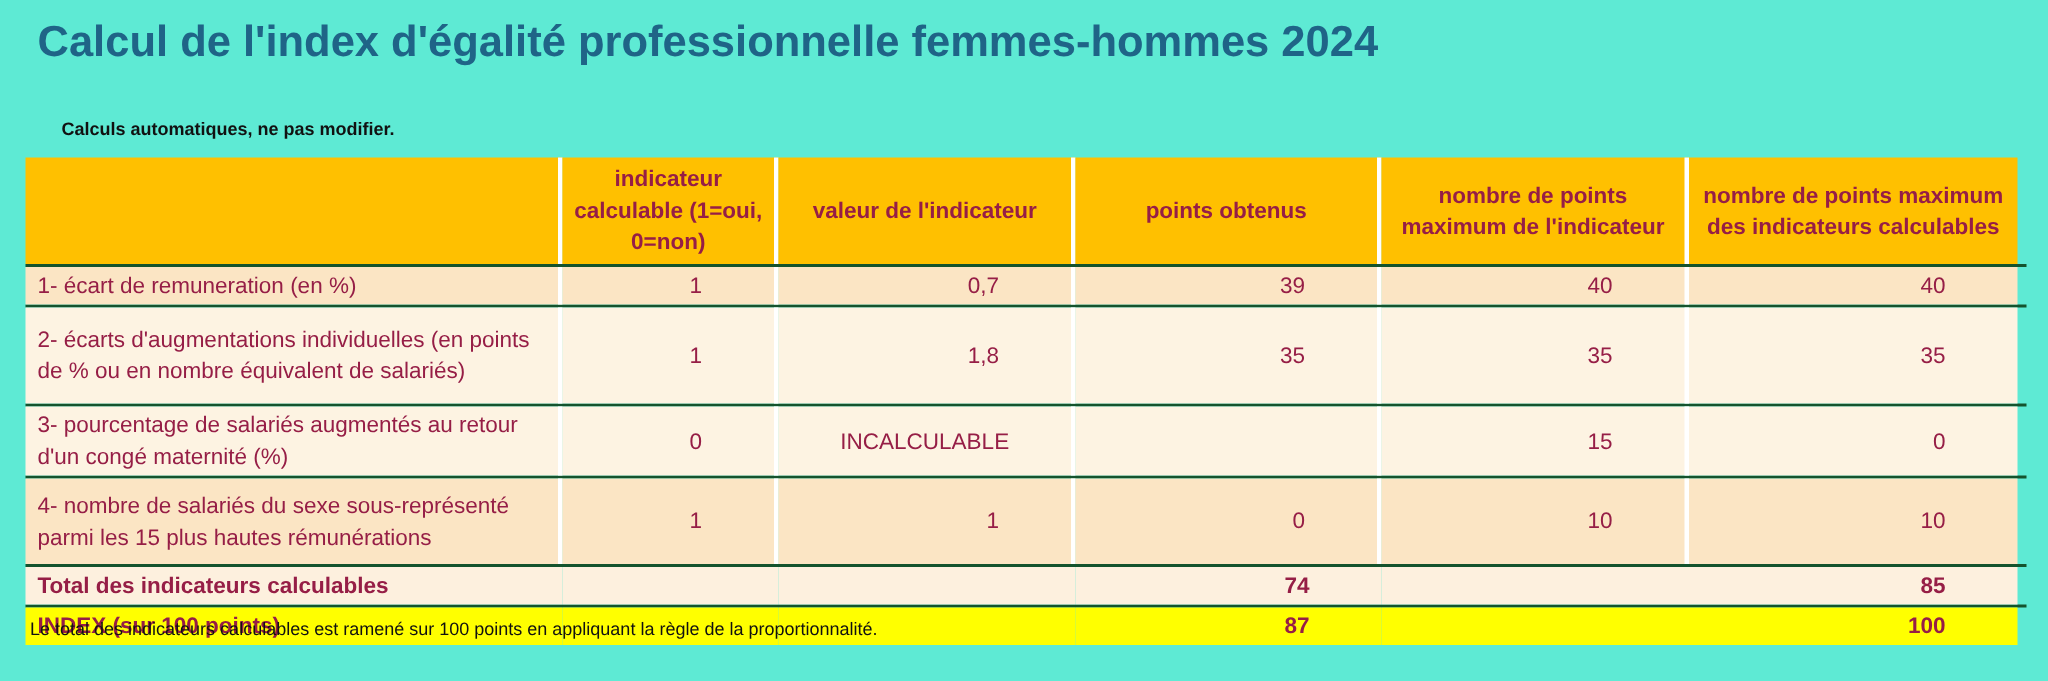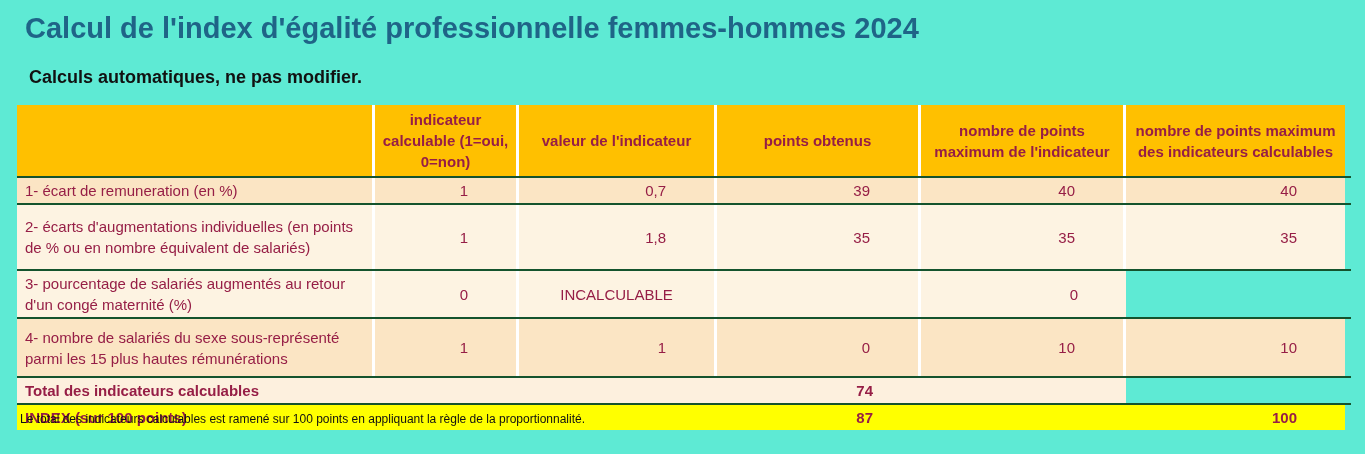--- a/index.html
+++ b/index.html
@@ -9,22 +9,22 @@
     -webkit-font-smoothing:antialiased;
   }
   .page{position:relative;width:1365px;height:454px;background:#5eead4;}
 
   .page-title{
     margin:0;padding:12px 0 0 25px;
     font-size:29px;font-weight:bold;color:#1F6487;
     letter-spacing:0px;
   }
   .subtitle{
-    margin:4px;padding:18px 0 0 25px;
-    font-size:18px;font-weight:bold;color:#111;
+    margin:16px;padding:18px 0 0 25px;
+    font-size:12px;font-weight:bold;color:#111;
   }
 
   .tbl{
     position:absolute;left:17px;top:105px;width:1334px;
     font-size:15px;color:#961E46;
   }
   .row{
     display:grid;
     grid-template-columns:358px 144px 198px 204px 205px 219px;
     border-top:2px solid #14532d;
@@ -103,38 +103,40 @@
       <div class="cell num">35</div>
       <div class="cell num">35</div>
       <div class="cell num">35</div>
     </div>
 
     <div class="row shade-light r3">
       <div class="cell lbl">3- pourcentage de salariés augmentés au retour d'un congé maternité (%)</div>
       <div class="cell num">0</div>
       <div class="cell ctr">INCALCULABLE</div>
       <div class="cell num"></div>
+      <div class="cell num">15</div>
       <div class="cell num">0</div>
     </div>
 
     <div class="row shade-dark r4">
       <div class="cell lbl">4- nombre de salariés du sexe sous-représenté parmi les 15 plus hautes rémunérations</div>
       <div class="cell num">1</div>
       <div class="cell num">1</div>
       <div class="cell num">0</div>
       <div class="cell num">10</div>
       <div class="cell num">10</div>
     </div>
 
     <div class="row total">
       <div class="cell lbl">Total des indicateurs calculables</div>
       <div class="cell num"></div>
       <div class="cell num"></div>
       <div class="cell num">74</div>
       <div class="cell num"></div>
+      <div class="cell num">85</div>
     </div>
 
     <div class="row index">
       <div class="cell lbl">INDEX (sur 100 points)</div>
       <div class="cell num"></div>
       <div class="cell num"></div>
       <div class="cell num">87</div>
       <div class="cell num"></div>
       <div class="cell num">100</div>
     </div>

